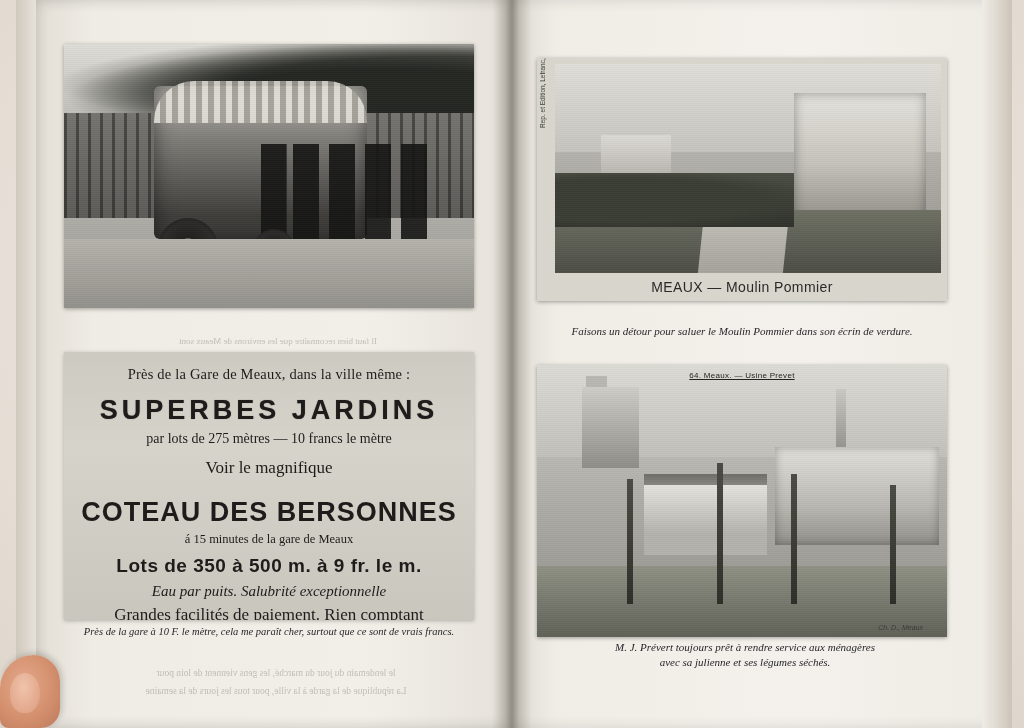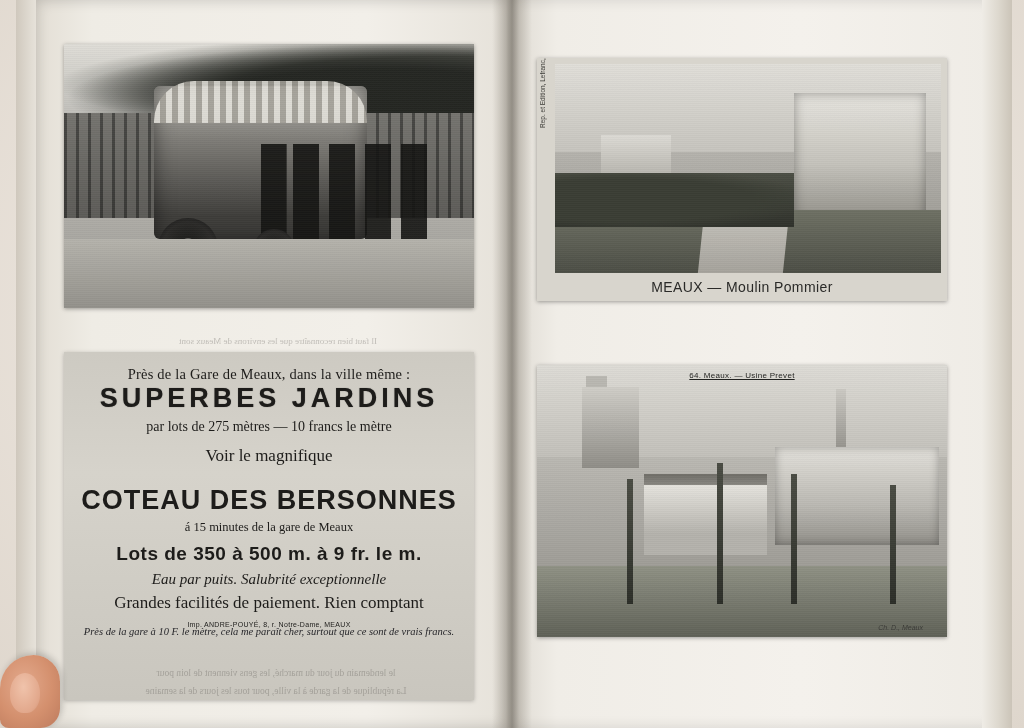--- a/index.html
+++ b/index.html
@@ -153,29 +153,29 @@
       background:linear-gradient(180deg,#4a4c43,#2c2e28);}
   .p3 .field{position:absolute;left:0;bottom:0;width:100%;height:26%;
       background:linear-gradient(180deg,#8f9184,#5f6157);}
   .p3 .title-in{position:absolute;left:0;top:6px;width:100%;text-align:center;
       font-family:"Liberation Sans", sans-serif;font-size:8px;color:#232321;letter-spacing:.3px;text-decoration:underline;}
   .p3 .credit{position:absolute;right:24px;bottom:6px;
       font-family:Liberation Sans, sans-serif;font-style:italic;font-size:7px;color:#3a3a36;}
 
   
   .advert{
-    position:absolute;left:64px;top:352px;width:410px;height:348px;
+    position:absolute;left:64px;top:352px;width:410px;height:268px;
     background:linear-gradient(180deg,#cdcac2 0%, #d6d3cb 35%, #c9c6be 100%);
     box-shadow:0 1px 4px rgba(0,0,0,.25);
     text-align:center;color:#1d1c1a;
     overflow:hidden;
   }
   .advert .ln{display:block;}
   .ad-l1{font-size:14.5px;margin-top:14px;letter-spacing:.2px;}
-  .ad-l2{font-family:"Liberation Sans", sans-serif;font-weight:bold;font-size:27px;letter-spacing:4px;margin-top:0;
+  .ad-l2{font-family:"Liberation Sans", sans-serif;font-weight:bold;font-size:27px;letter-spacing:4px;margin-top:12px;
          text-shadow:0 0 1px rgba(0,0,0,.5);}
   .ad-l3{font-size:14px;margin-top:5px;}
   .ad-l4{font-size:17px;margin-top:11px;}
   .ad-l5{font-family:"Liberation Sans", sans-serif;font-weight:bold;font-size:27px;letter-spacing:1px;margin-top:19px;}
   .ad-l6{font-size:12.5px;margin-top:4px;}
   .ad-l7{font-family:"Liberation Sans", sans-serif;font-weight:bold;font-size:19px;margin-top:8px;letter-spacing:.5px;}
   .ad-l8{font-style:italic;font-size:15px;margin-top:6px;}
   .ad-l9{font-size:17px;margin-top:5px;}
   .ad-l10{font-family:"Liberation Sans", sans-serif;font-size:7px;margin-top:8px;letter-spacing:.3px;}
 
@@ -254,36 +254,41 @@
       <div class="mill"></div>
       <div class="mill2"></div>
       <div class="grass"></div>
       <div class="road"></div>
       <div class="hedge"></div>
       <div class="grain"></div>
     </div>
     <div class="caption-in">MEAUX — Moulin Pommier</div>
   </div>
 
+  <div class="caption cap3">Faisons un détour pour saluer le Moulin Pommier dans son écrin de verdure.</div>
 
   <div class="photo p3">
     <div class="sky3"></div>
     <div class="cath-tower"></div>
     <div class="cathedral"></div>
     <div class="chimney"></div>
     <div class="factory"></div>
     <div class="roof"></div>
     <div class="house"></div>
     <div class="field"></div>
     <div class="tree" style="left:22%;height:46%;"></div>
     <div class="tree" style="left:44%;height:52%;"></div>
     <div class="tree" style="left:62%;height:48%;"></div>
     <div class="tree" style="left:86%;height:44%;"></div>
     <div class="title-in">64. Meaux. — Usine Prevet</div>
     <div class="credit">Ch. D., Meaux</div>
     <div class="grain"></div>
   </div>
 
+  <div class="caption cap4">
+    <div>M. J. Prévert toujours prêt à rendre service aux ménagères</div>
+    <div>avec sa julienne et ses légumes séchés.</div>
+  </div>
 
   <div class="thumb">
     <div class="nail"></div>
   </div>
 </div>
 
 </body></html>

